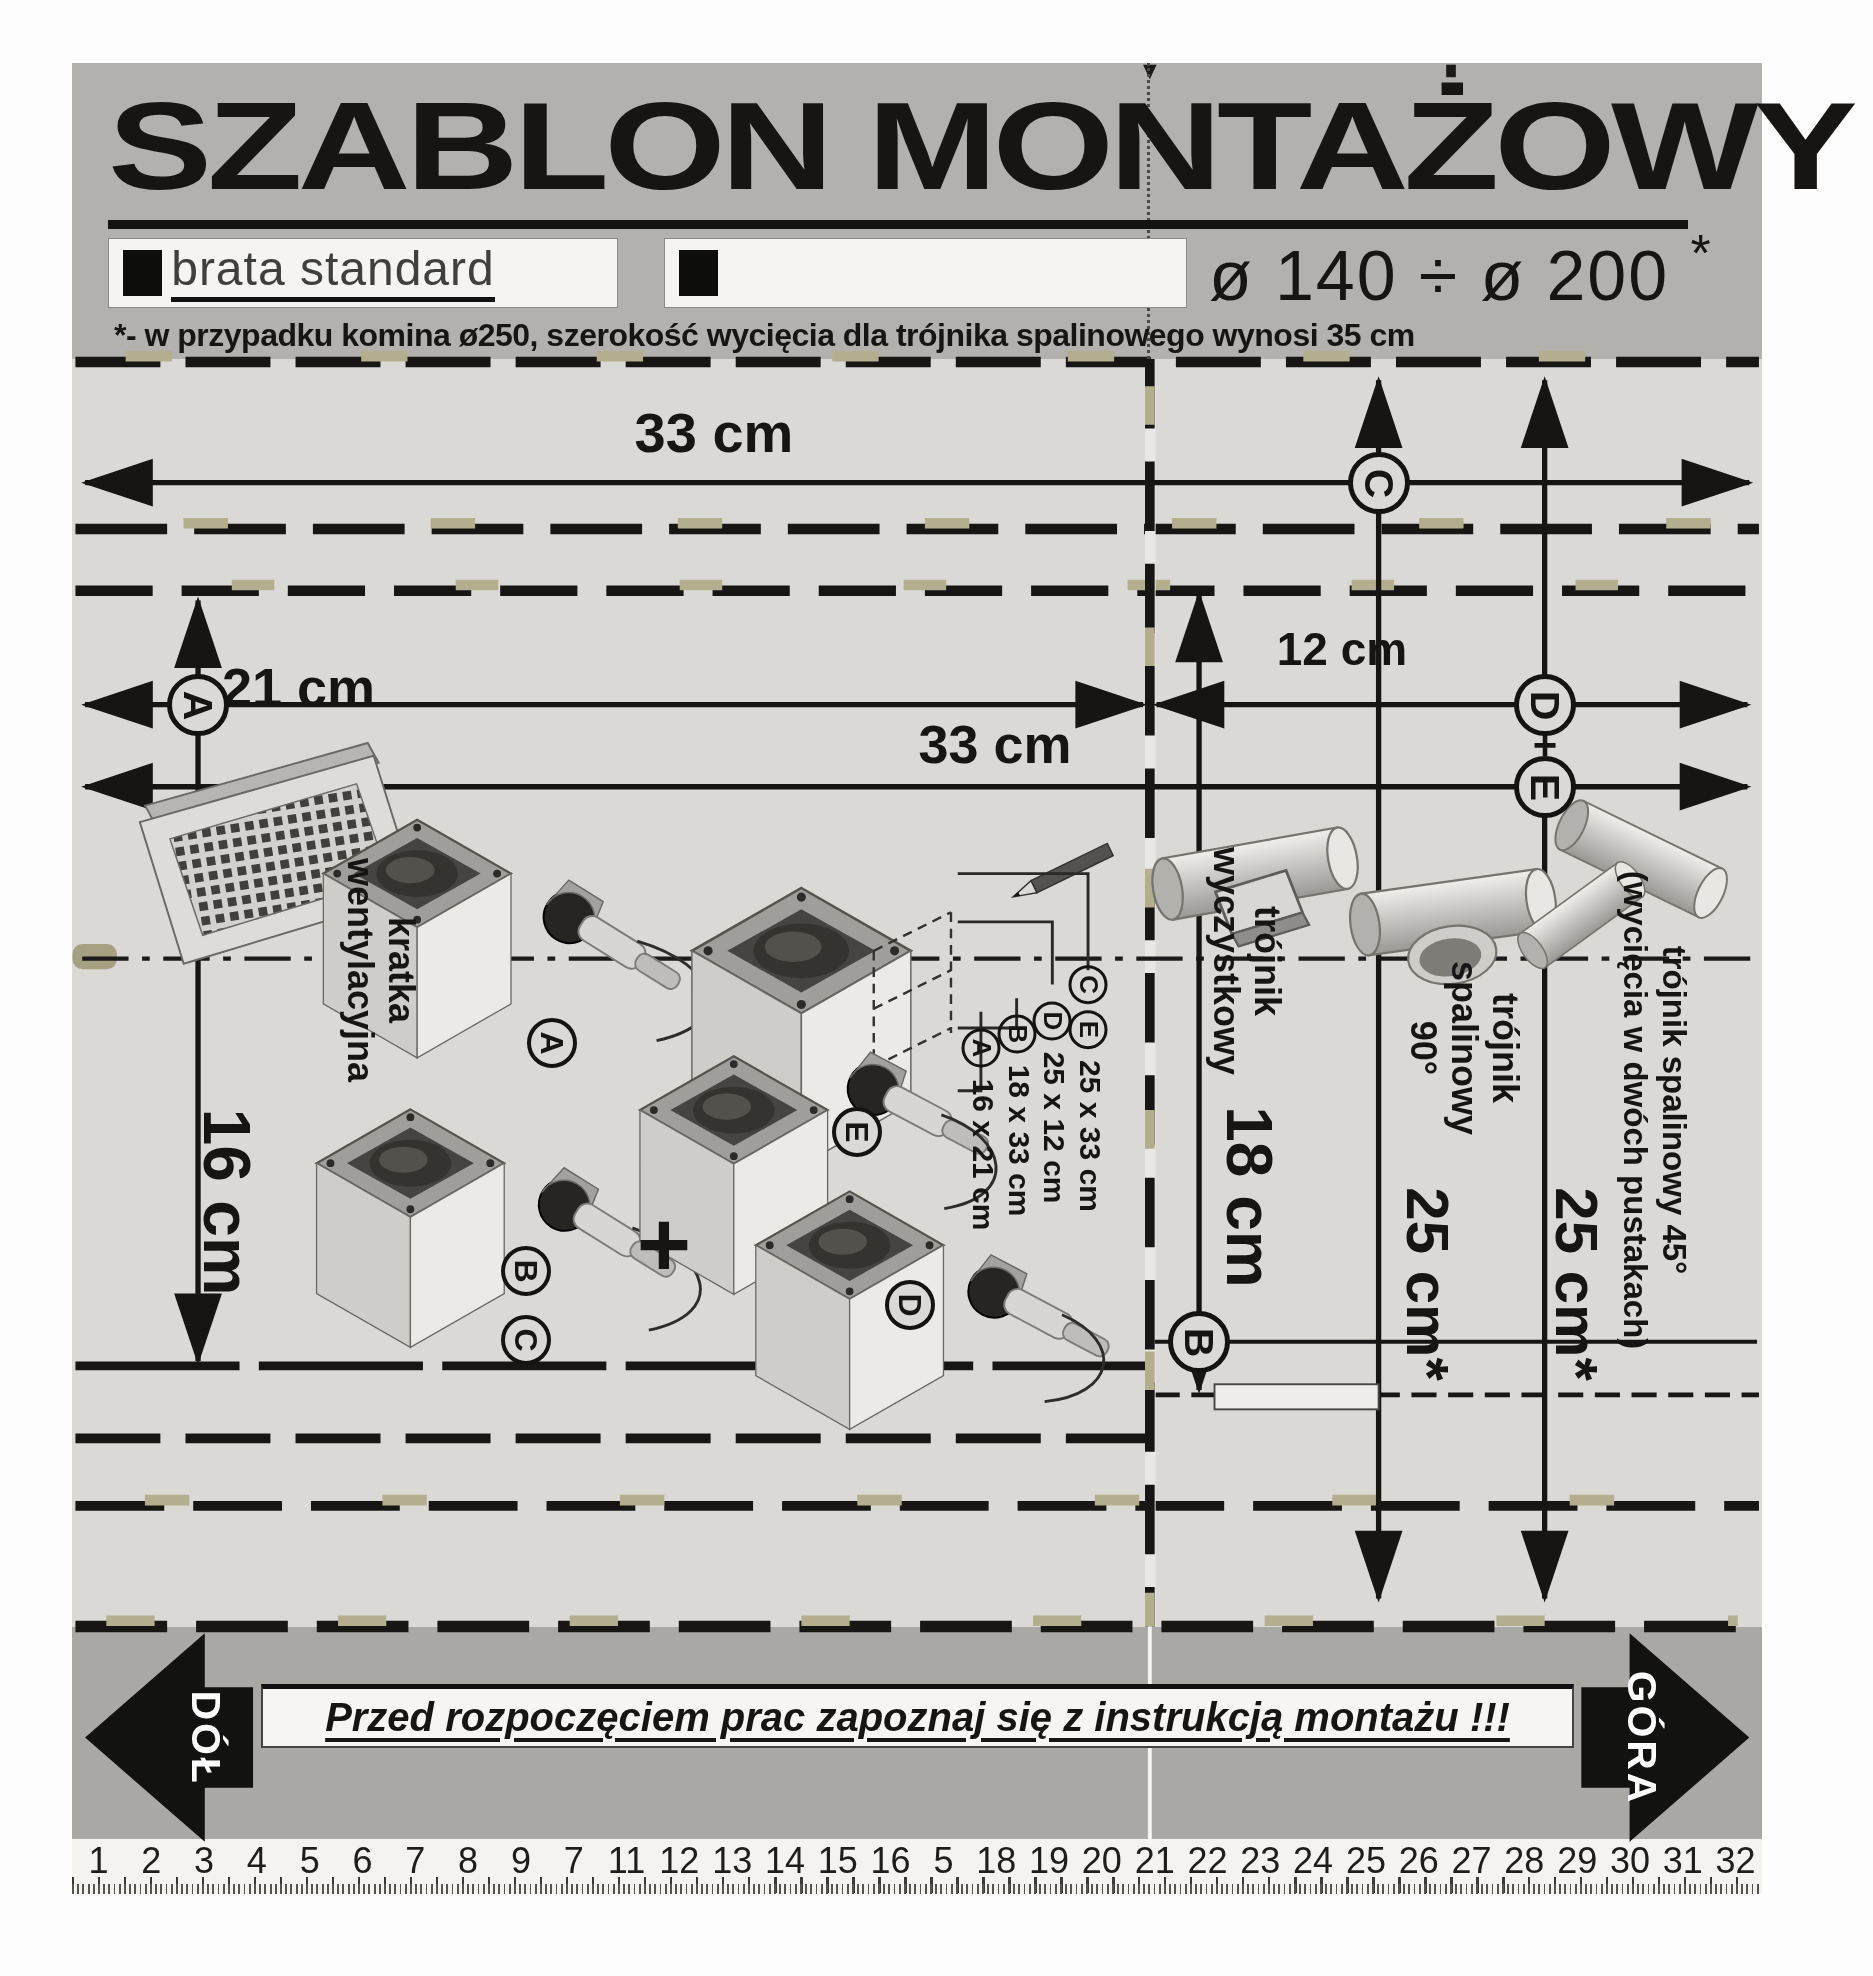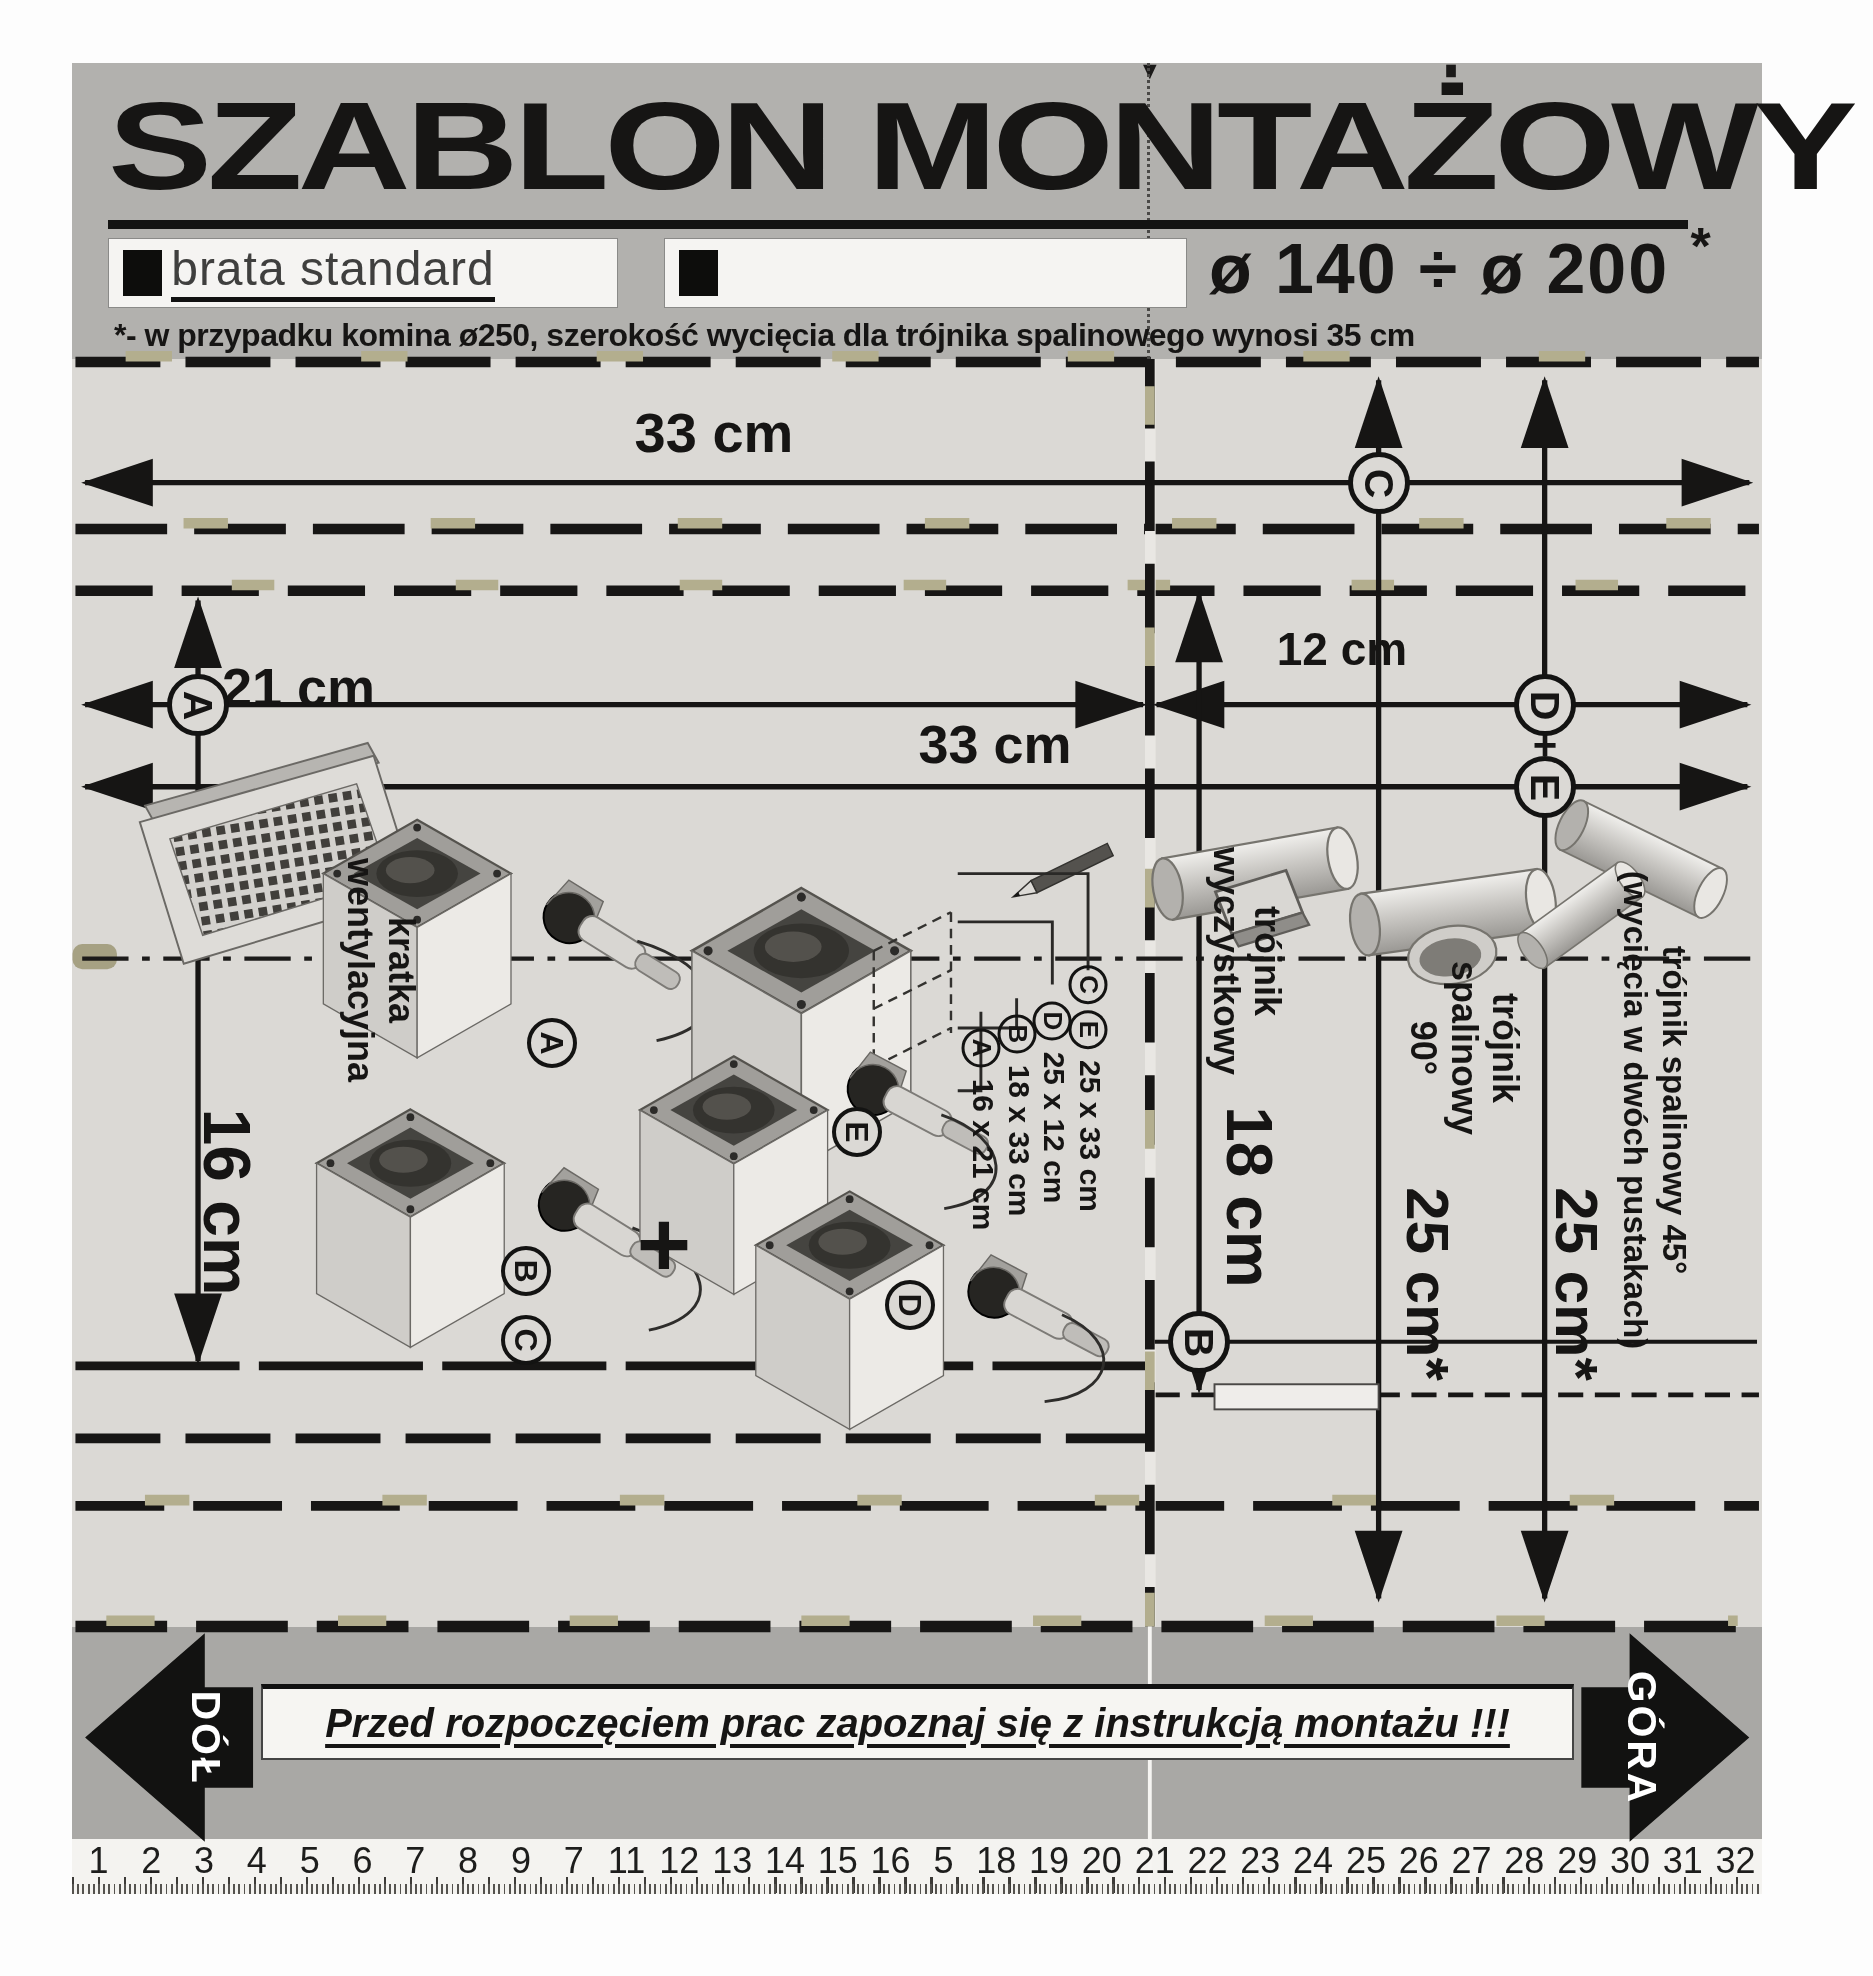--- a/index.html
+++ b/index.html
@@ -15,21 +15,21 @@
   #page-title{left:108px;top:75px;font-size:124px;font-weight:900;letter-spacing:-3.9px;
               transform:scaleX(1.26);transform-origin:left top;white-space:nowrap;}
   #title-rule{left:108px;top:220px;width:1580px;height:8.7px;background:#141413;}
   .brand-box{top:238px;height:70px;background:#f5f4f2;border:1px solid #8a8a88;
              display:flex;align-items:center;padding:0 13.5px;box-sizing:border-box;}
   #brand-standard{left:108px;width:510px;align-items:center;}
   #brand-universal{left:664px;width:523px;}
   .brand-sq{width:39px;height:46px;background:#0d0d0c;margin-right:9.7px;flex:none;}
   .brand-text{font-size:48px;font-weight:500;color:#3f3f3e;letter-spacing:1px;white-space:nowrap;
               border-bottom:5.8px solid #111;padding-bottom:1.9px;line-height:1.05;}
-  #diameter{left:1209px;top:216px;width:541px;font-size:70px;font-weight:700;white-space:nowrap;letter-spacing:1.9px;}
+  #diameter{left:1209px;top:223px;width:541px;font-size:70px;font-weight:400;white-space:nowrap;letter-spacing:1.9px;}
   #diameter sup{font-size:52px;vertical-align:29px;}
   #footnote{left:114px;top:317px;font-size:32px;font-weight:700;letter-spacing:-0.5px;white-space:nowrap;text-align:right;}
   
   .dim{font-weight:800;white-space:nowrap;}
   #dim-top33{left:521px;top:400px;width:386px;text-align:center;font-size:56px;}
   #dim-21{left:222px;top:656px;font-size:54px;}
   #dim-12{left:1197px;top:622px;width:290px;text-align:center;font-size:46px;}
   #dim-mid33{left:850px;top:713px;width:290px;text-align:center;font-size:54px;}
   #plus-mid{left:1545px;top:745px;transform:translate(-50%,-50%);font-size:42px;font-weight:800;
             background:#dbd9d5;padding:0 2.9px;line-height:1;}
@@ -52,21 +52,21 @@
   #vl-25c{left:1427px;top:1284px;font-size:60px;font-weight:800;}
   #vl-tee45{left:1655px;top:1110px;font-size:33px;line-height:39px;}
   #vl-25de{left:1576px;top:1284px;font-size:60px;font-weight:800;}
   
   .cutcol{font-size:30px;font-weight:800;}
   .mini-circ{display:inline-flex;width:39px;height:39px;border:3.9px solid #131312;border-radius:50%;
              align-items:center;justify-content:center;margin:0 2.9px;box-sizing:border-box;font-size:26px;}
   .cut0{left:1088px;top:1087px;} .cut1{left:1052px;top:1101px;}
   .cut2{left:1017px;top:1114px;} .cut3{left:981px;top:1128px;}
   
-  #warning-strip{left:261px;top:1684px;width:1313px;height:76px;background:#f6f5f2;border:2.9px solid #444;
+  #warning-strip{left:261px;top:1684px;width:1313px;height:64px;background:#f6f5f2;border:2.9px solid #444;
                  border-top:5.8px solid #111;display:flex;align-items:center;justify-content:center;box-sizing:border-box;}
   #warning-strip span{font-size:40px;font-weight:800;font-style:italic;text-decoration:underline;
                       text-underline-offset:6.8px;white-space:nowrap;}
   .arrow-word{position:absolute;color:#fff;font-size:41px;font-weight:800;letter-spacing:2.9px;
               transform:translate(-50%,-50%) rotate(90deg);white-space:nowrap;}
   #word-dol{left:205px;top:1738px;}
   #word-gora{left:1641px;top:1738px;}
   
   #ruler-numbers{left:72px;top:1840px;width:1690px;height:41px;display:flex;}
   #ruler-numbers .rnum{flex:1;text-align:center;font-size:36px;font-weight:500;color:#1d1d1c;line-height:42px;}

